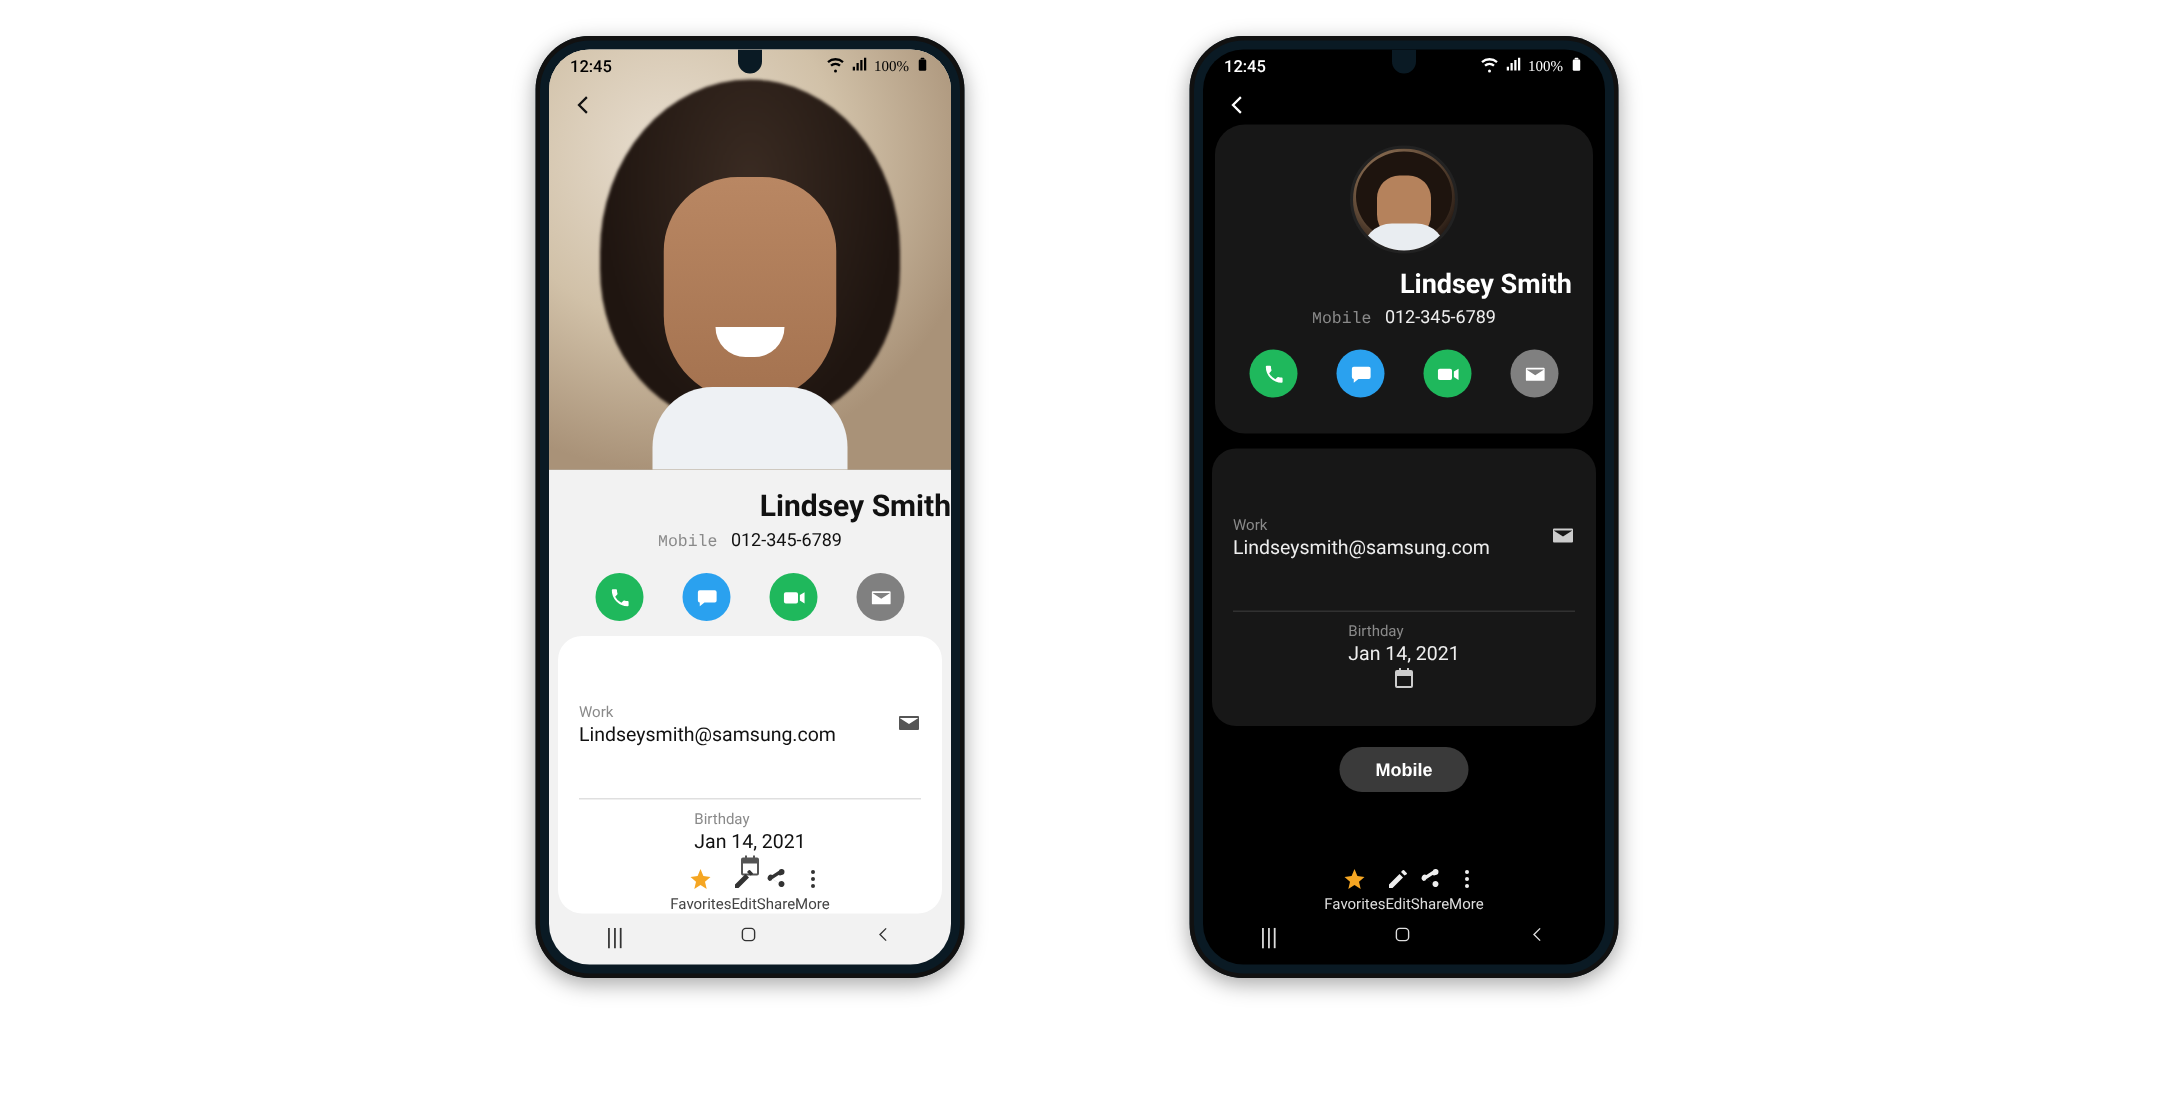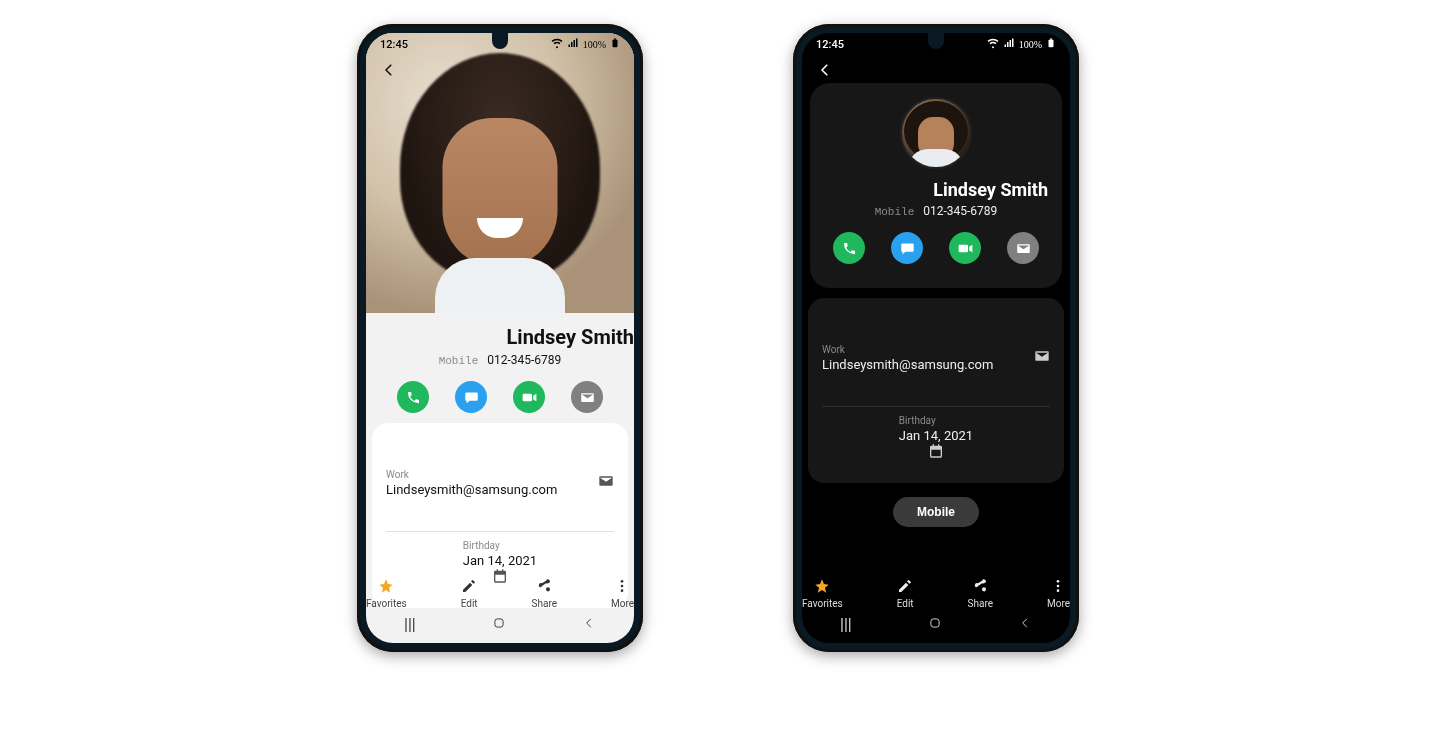--- a/index.html
+++ b/index.html
@@ -117,21 +117,21 @@
   .dvalue { font-size: 13px; margin-top: 2px; text-align: right; }
   .dicon svg { width:16px; height:16px; }
   .screen.light .dicon svg { fill:#555; }
   .screen.dark  .dicon svg { fill:#ccc; }
 
   .history { display:block; margin: 14px auto 0; border:none; border-radius: 18px; padding: 8px 24px;
     font-size: 12px; font-weight:600; color:#fff; background:#3a3a3a; }
 
   .bottombar {
     position:absolute; left:0; right:0; bottom: 34px;
-    display:flex; justify-content:space-between; padding: 0 0;
+    display:flex; justify-content:center; padding: 0 0;
   }
   .bitem { display:flex; flex-direction:column; align-items:center; gap:4px; font-size:10px; }
   .screen.light .bitem { color:#444; }
   .screen.dark  .bitem { color:#ddd; }
   .bitem svg { width:16px; height:16px; }
   .bitem.fav svg { fill:#f5a623; }
   .screen.light .bitem:not(.fav) svg { fill:#333; }
   .screen.dark  .bitem:not(.fav) svg { fill:#eee; }
 
   .navbar {

